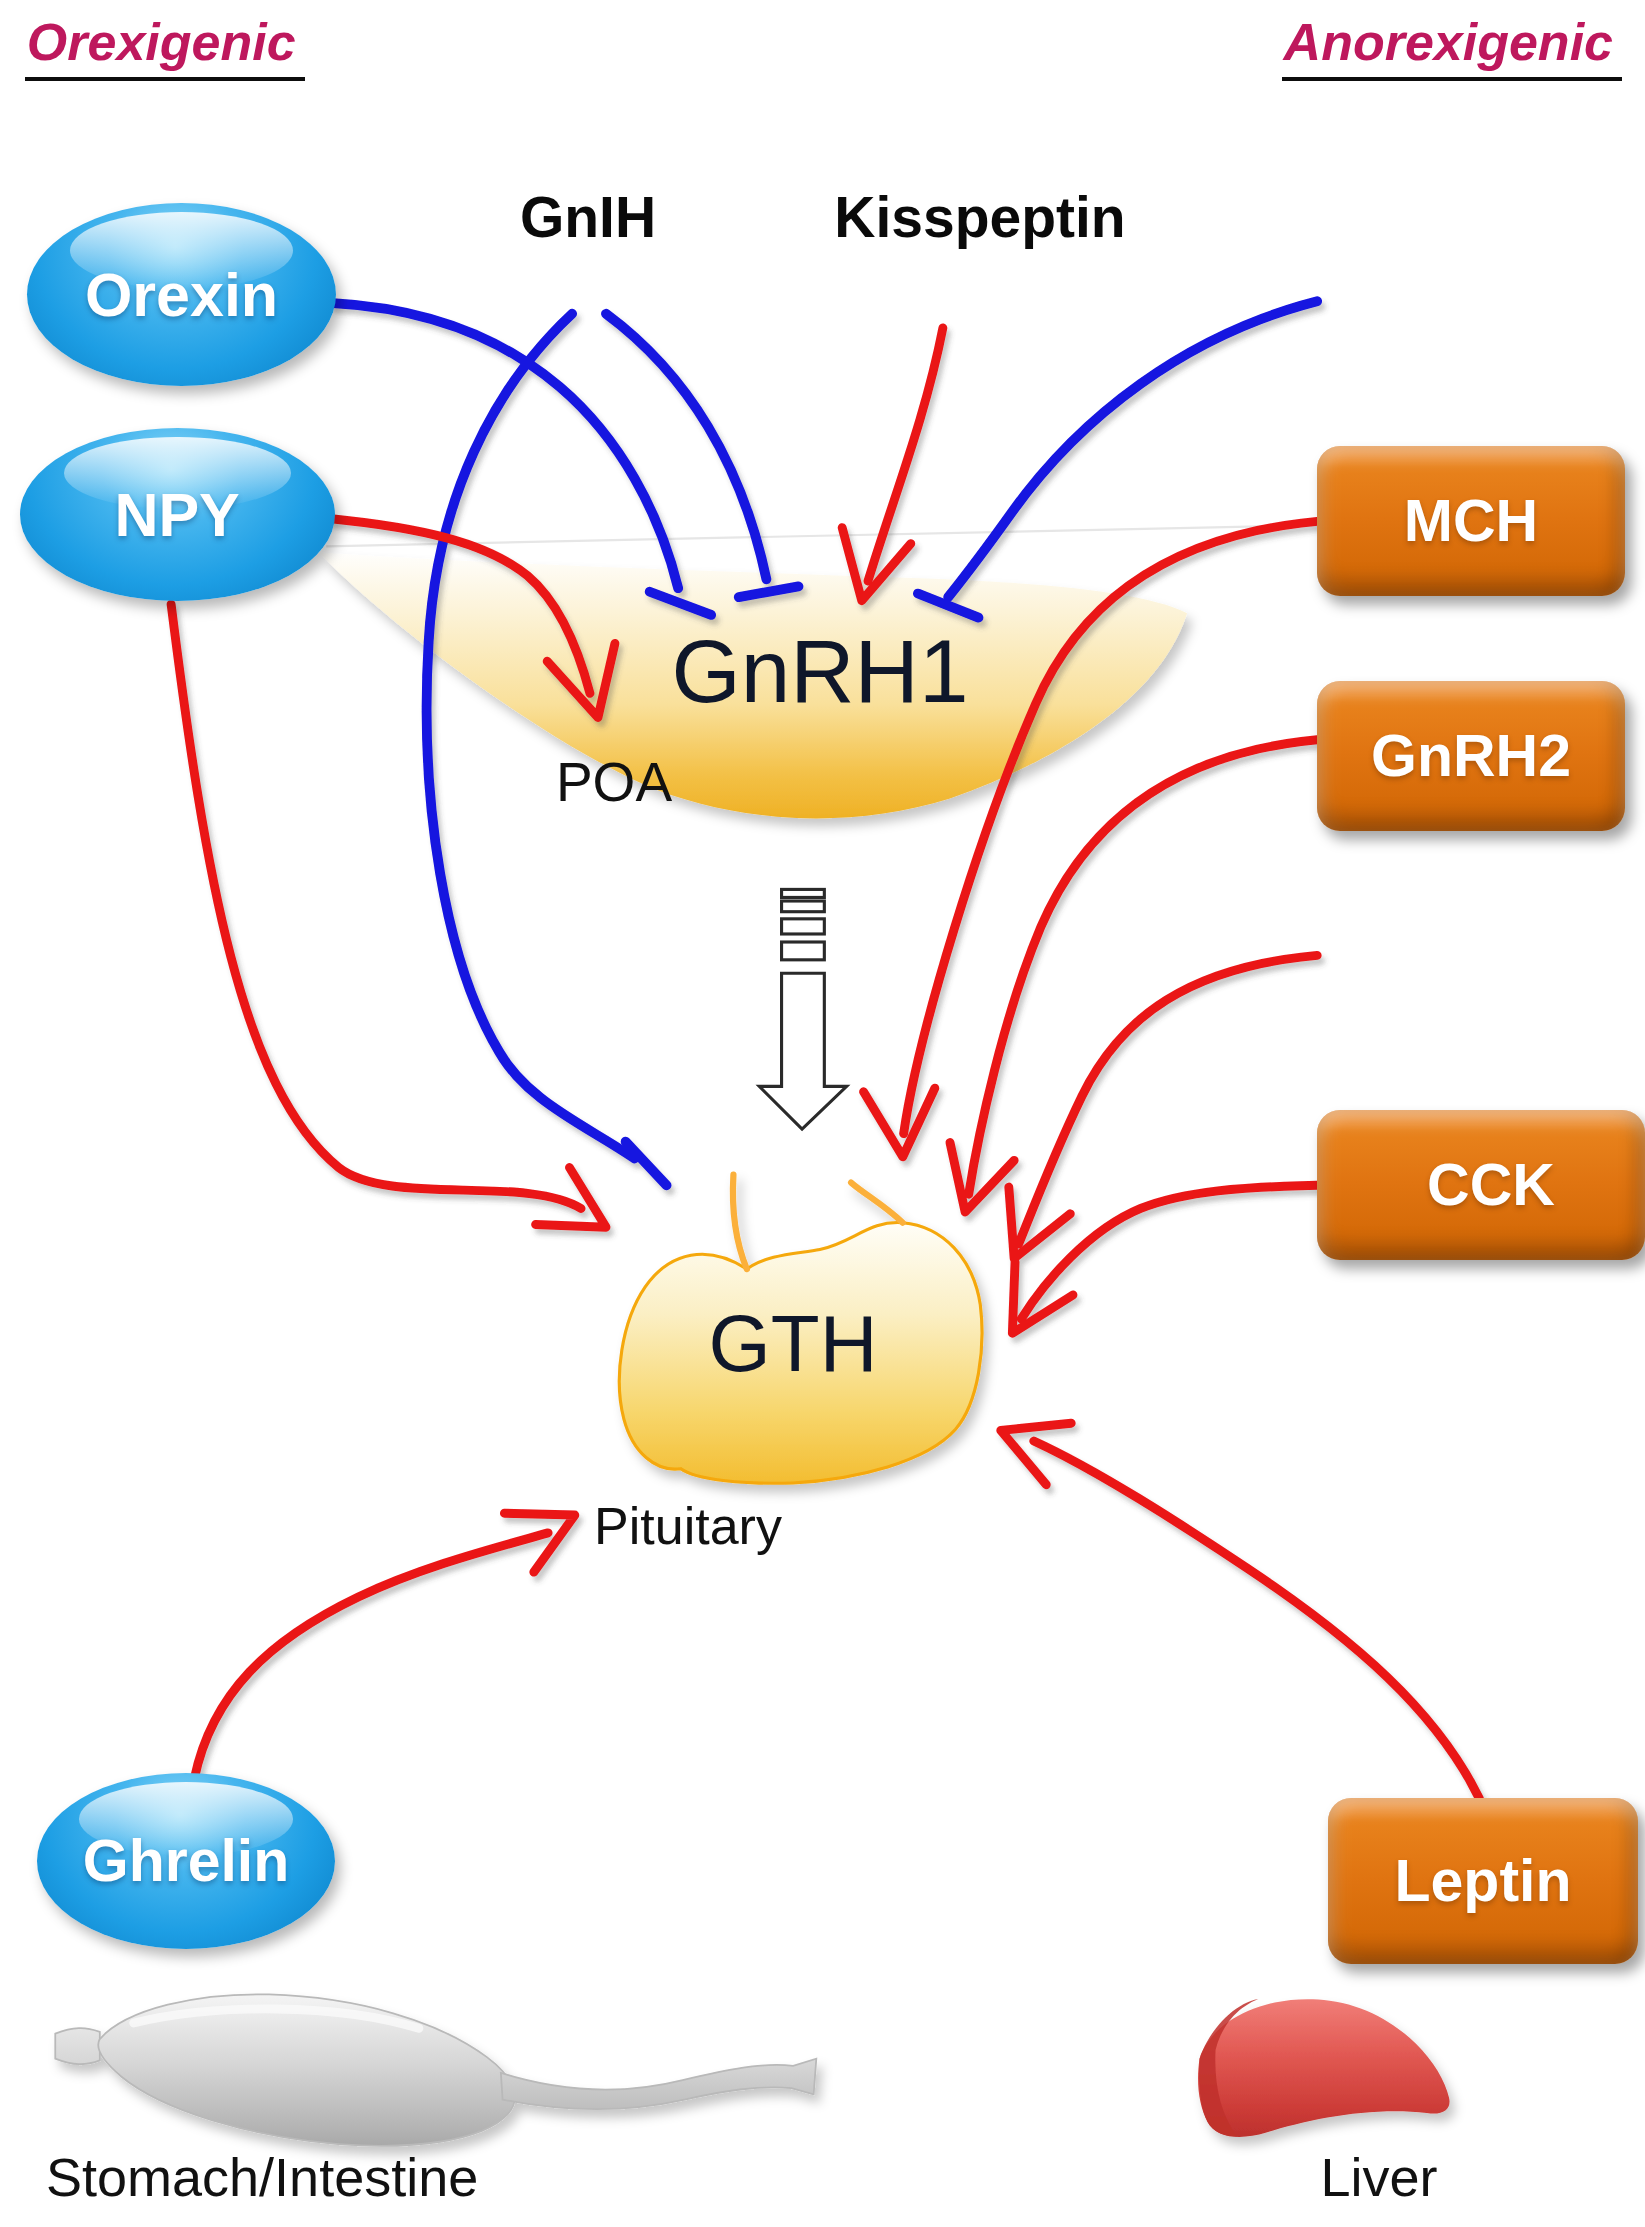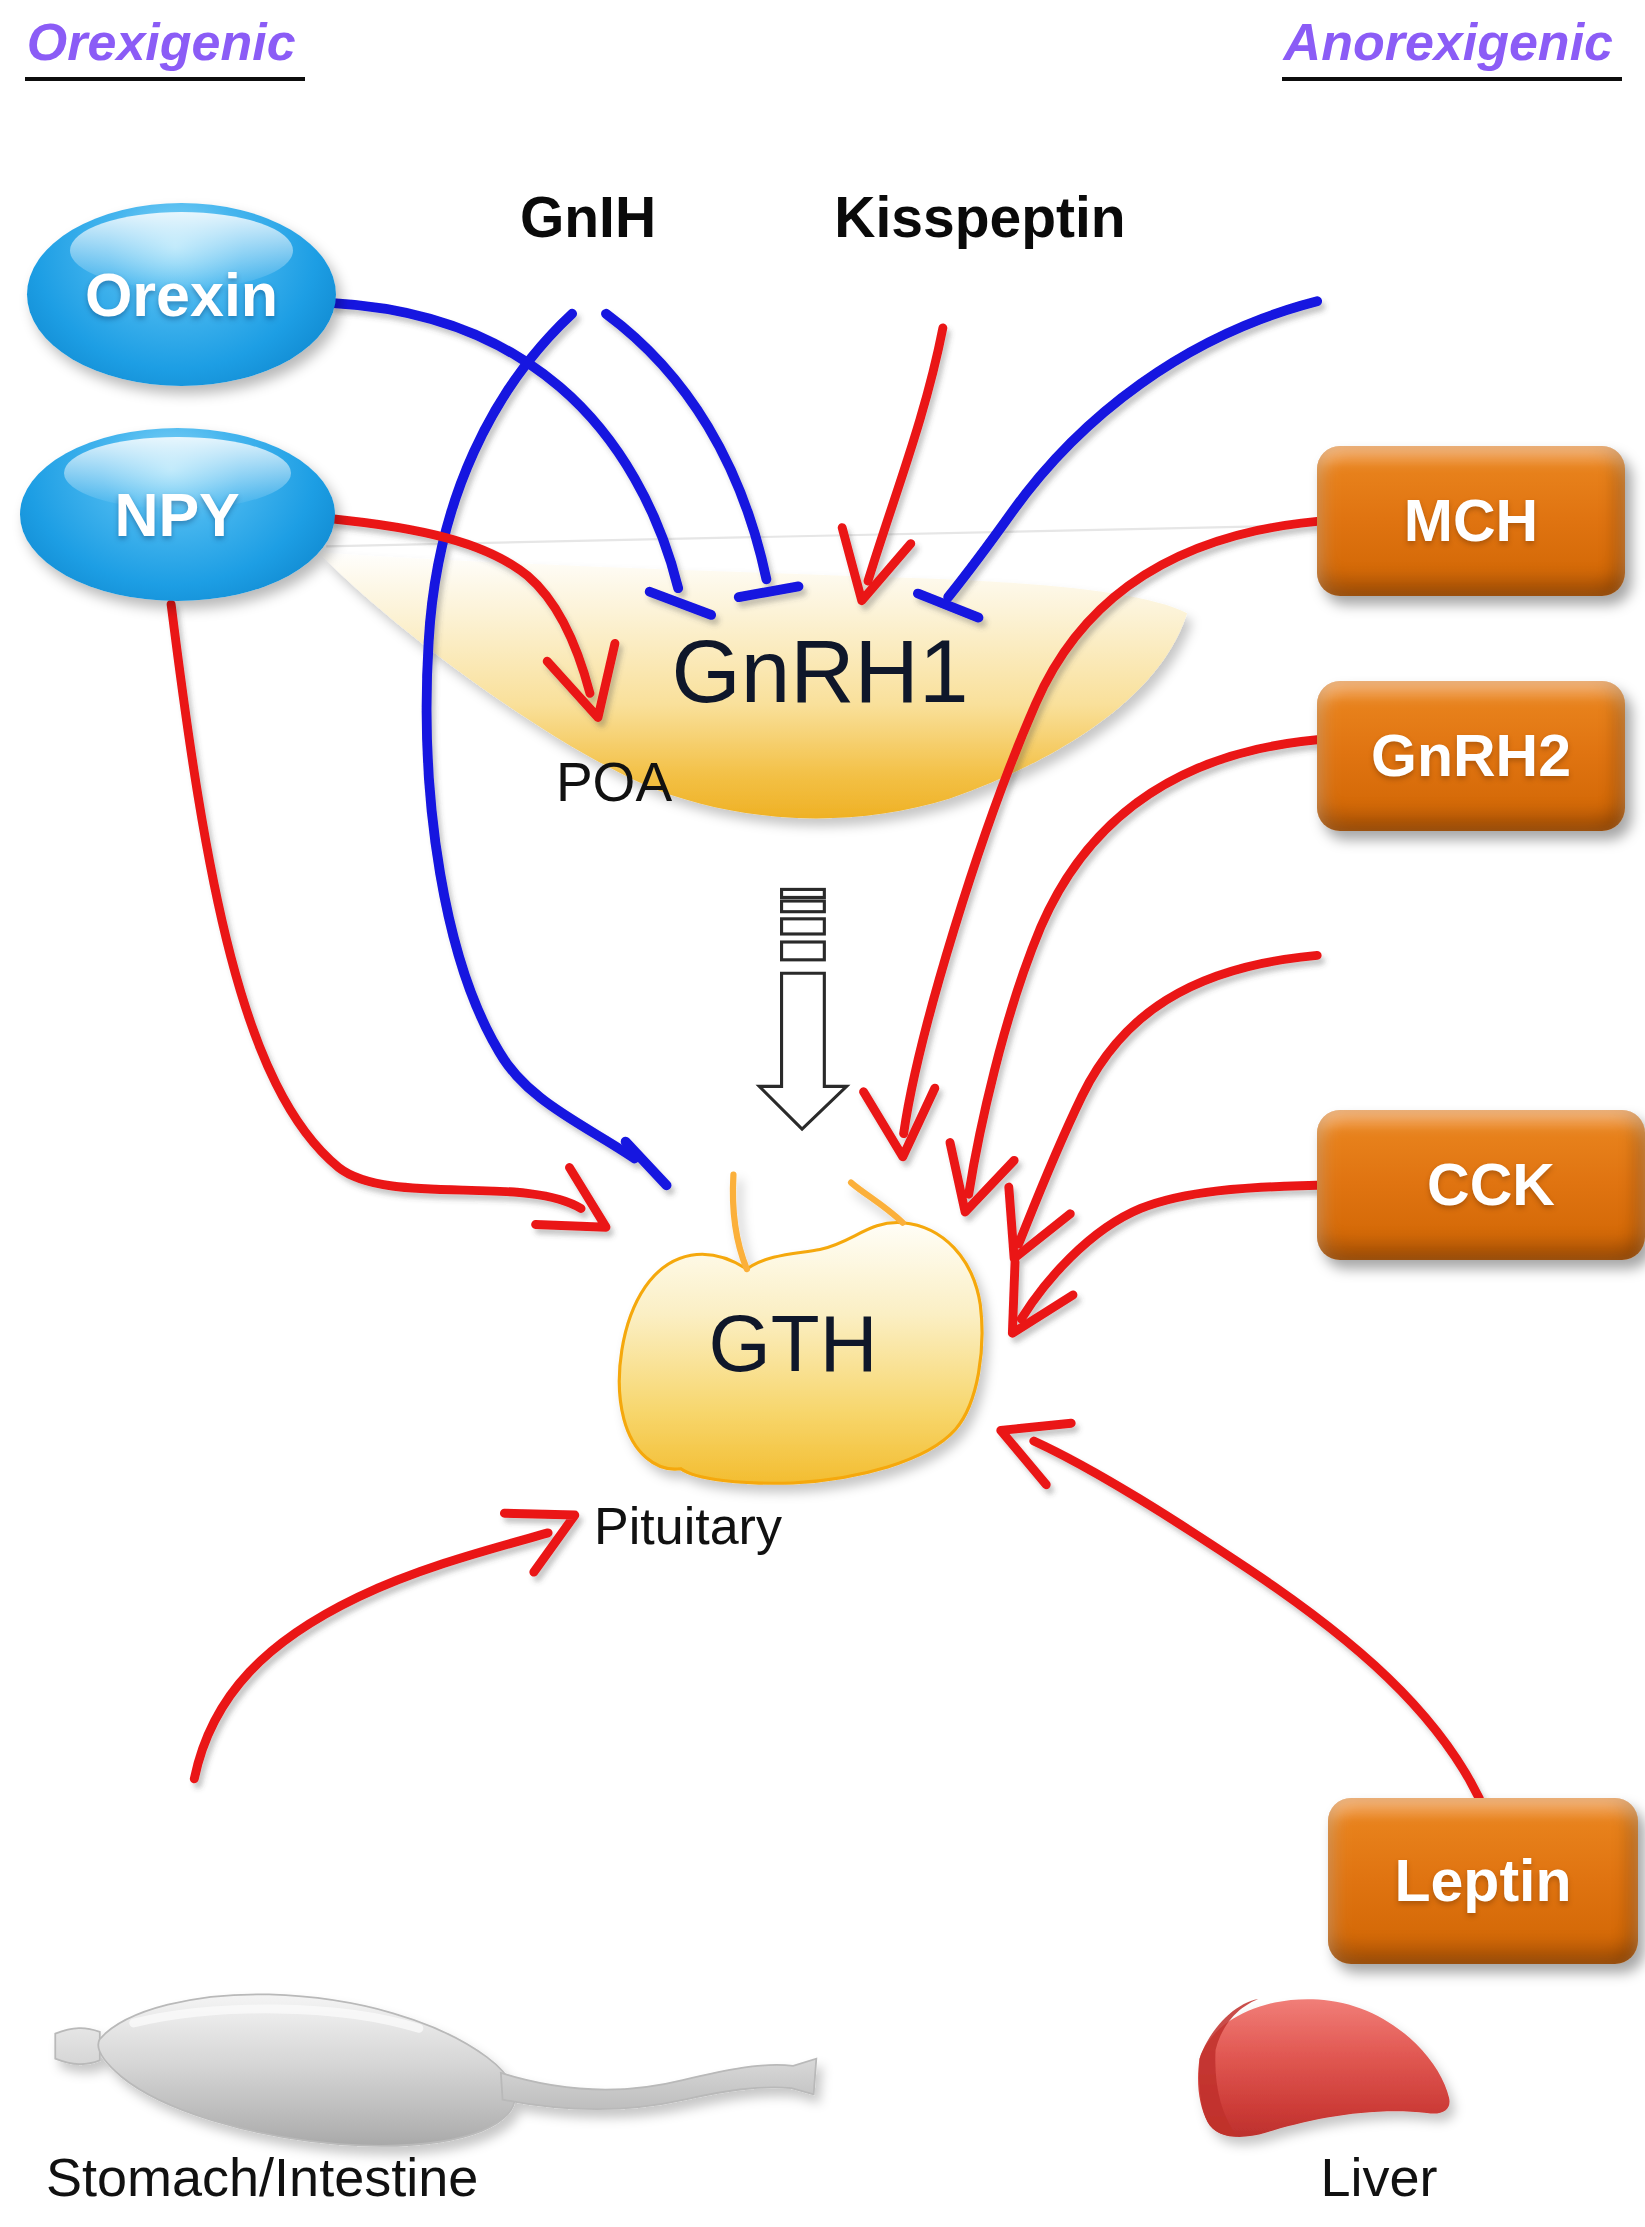--- a/index.html
+++ b/index.html
@@ -2,21 +2,21 @@
 <html style="font-size:14.3px"><head>
 <meta charset="utf-8">
 <style>
   html,body{margin:0;padding:0;background:#fff;}
   .canvas{position:relative;width:1646px;height:2228px;background:#FFFFFF;overflow:hidden;
           font-family:"Liberation Sans", sans-serif;}
   .abs{position:absolute;}
   .ctr{transform:translate(-50%,-50%);white-space:nowrap;}
 
   
-  .hdr{font-style:italic;font-weight:700;font-size:52px;color:#8b5cf6;
+  .hdr{font-style:italic;font-weight:700;font-size:52px;color:#be185d;
        border-bottom:4.5px solid #0D0D0D;padding:0 9px 5.3px 1.8px;line-height:1.1;}
   #hdr-left{left:25px;top:14.3px;}
   #hdr-right{right:24px;top:14.3px;}
 
   
   .neuro{font-weight:700;font-size:57px;color:#0A0A0A;}
 
   
   .enode{border-radius:50%;display:flex;align-items:center;justify-content:center;
          background:radial-gradient(ellipse at 48% 24%, #8ED9F8 0%, #45B5EE 30%, #1D9EE4 62%, #0E86CD 88%, #0B79BC 100%);
@@ -185,20 +185,23 @@
 
   <div class="abs ctr neuro" id="lbl-gnih">GnIH</div>
   <div class="abs ctr neuro" id="lbl-kisspeptin">Kisspeptin</div>
 
   <div class="abs enode" id="node-orexin">
     <span>Orexin</span>
   </div>
   <div class="abs enode" id="node-npy">
     <span>NPY</span>
   </div>
+  <div class="abs enode" id="node-ghrelin">
+    <span>Ghrelin</span>
+  </div>
 
   <div class="abs bnode" id="node-mch">
     <span>MCH</span>
   </div>
   <div class="abs bnode" id="node-gnrh2">
     <span>GnRH2</span>
   </div>
   <div class="abs bnode" id="node-cck">
     <span>CCK</span>
   </div>

